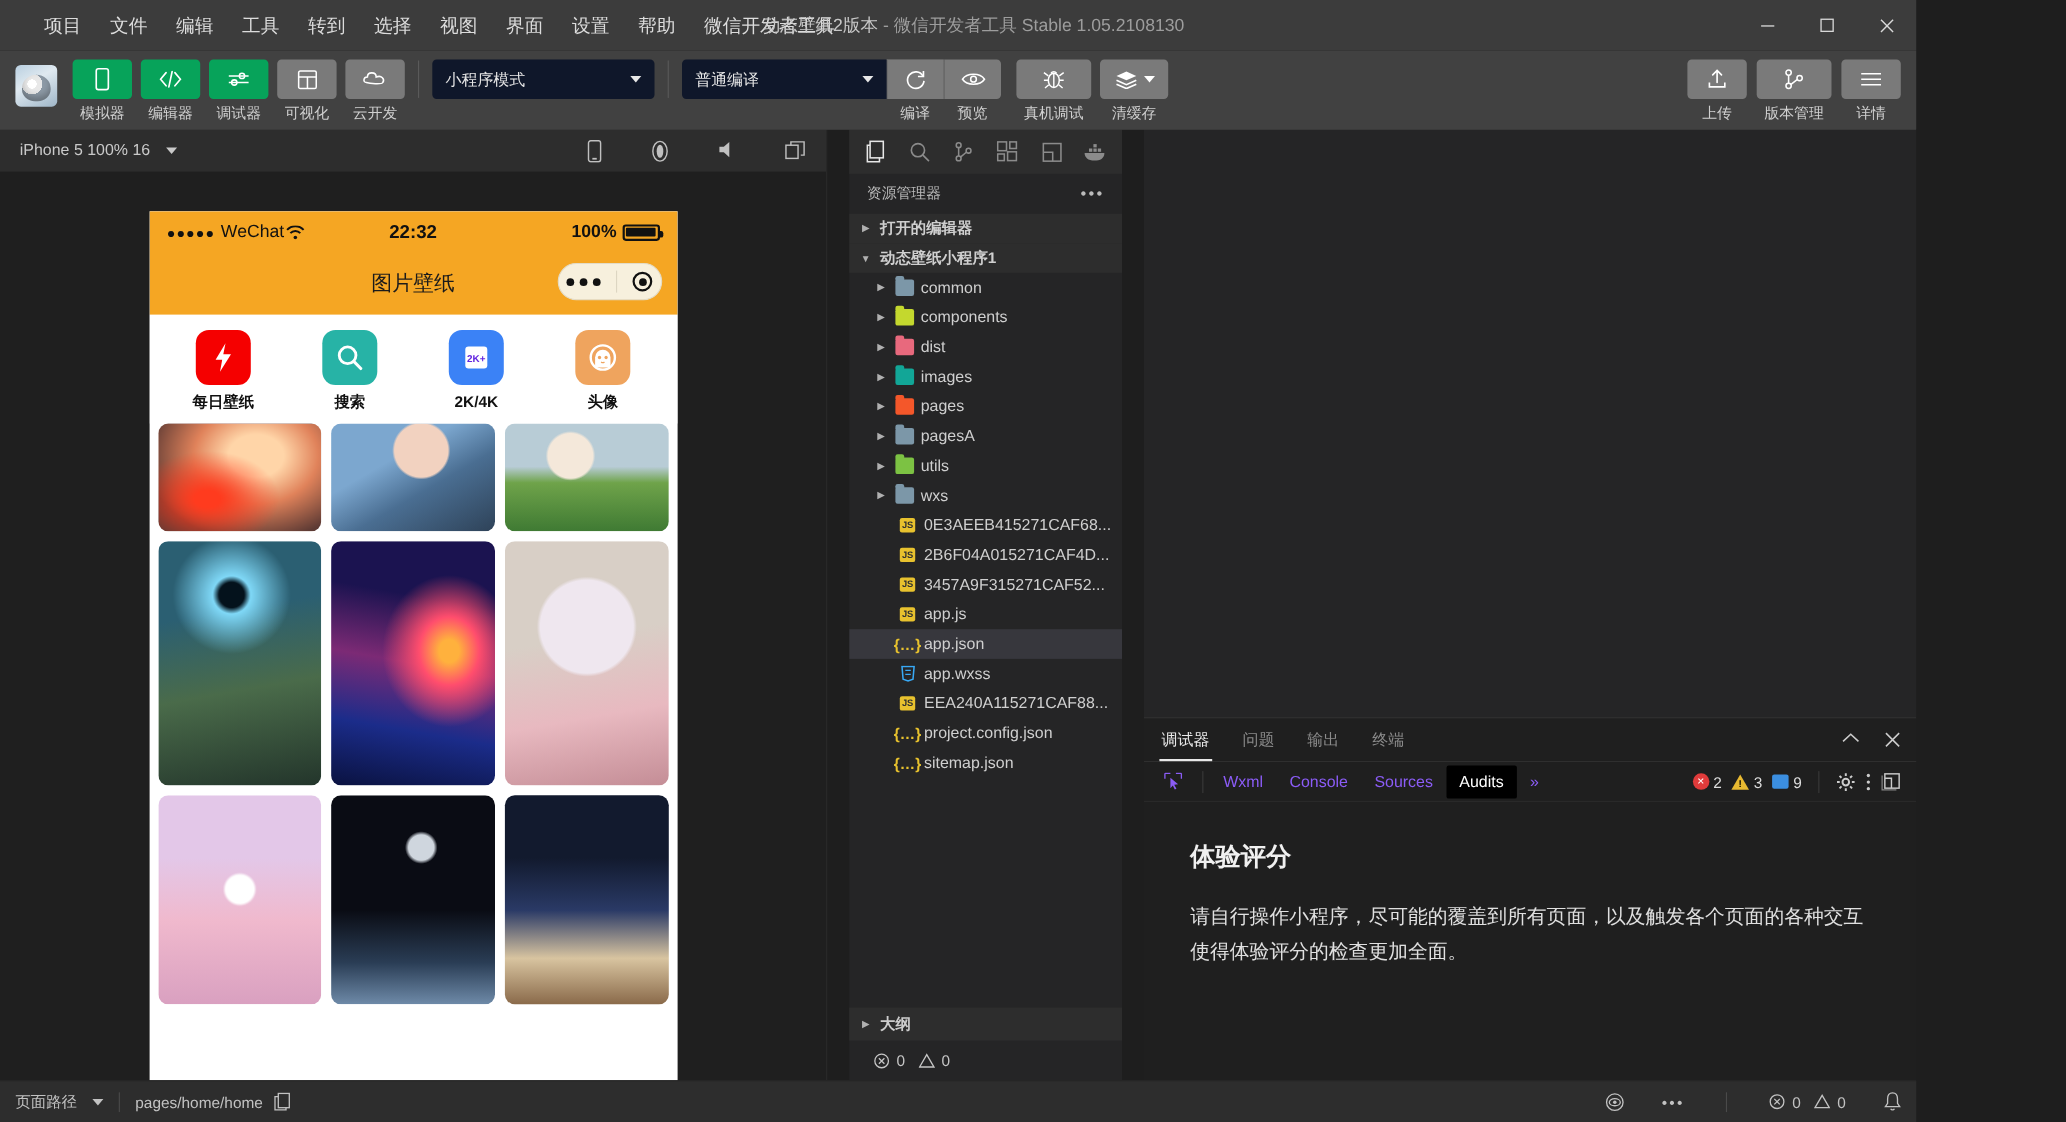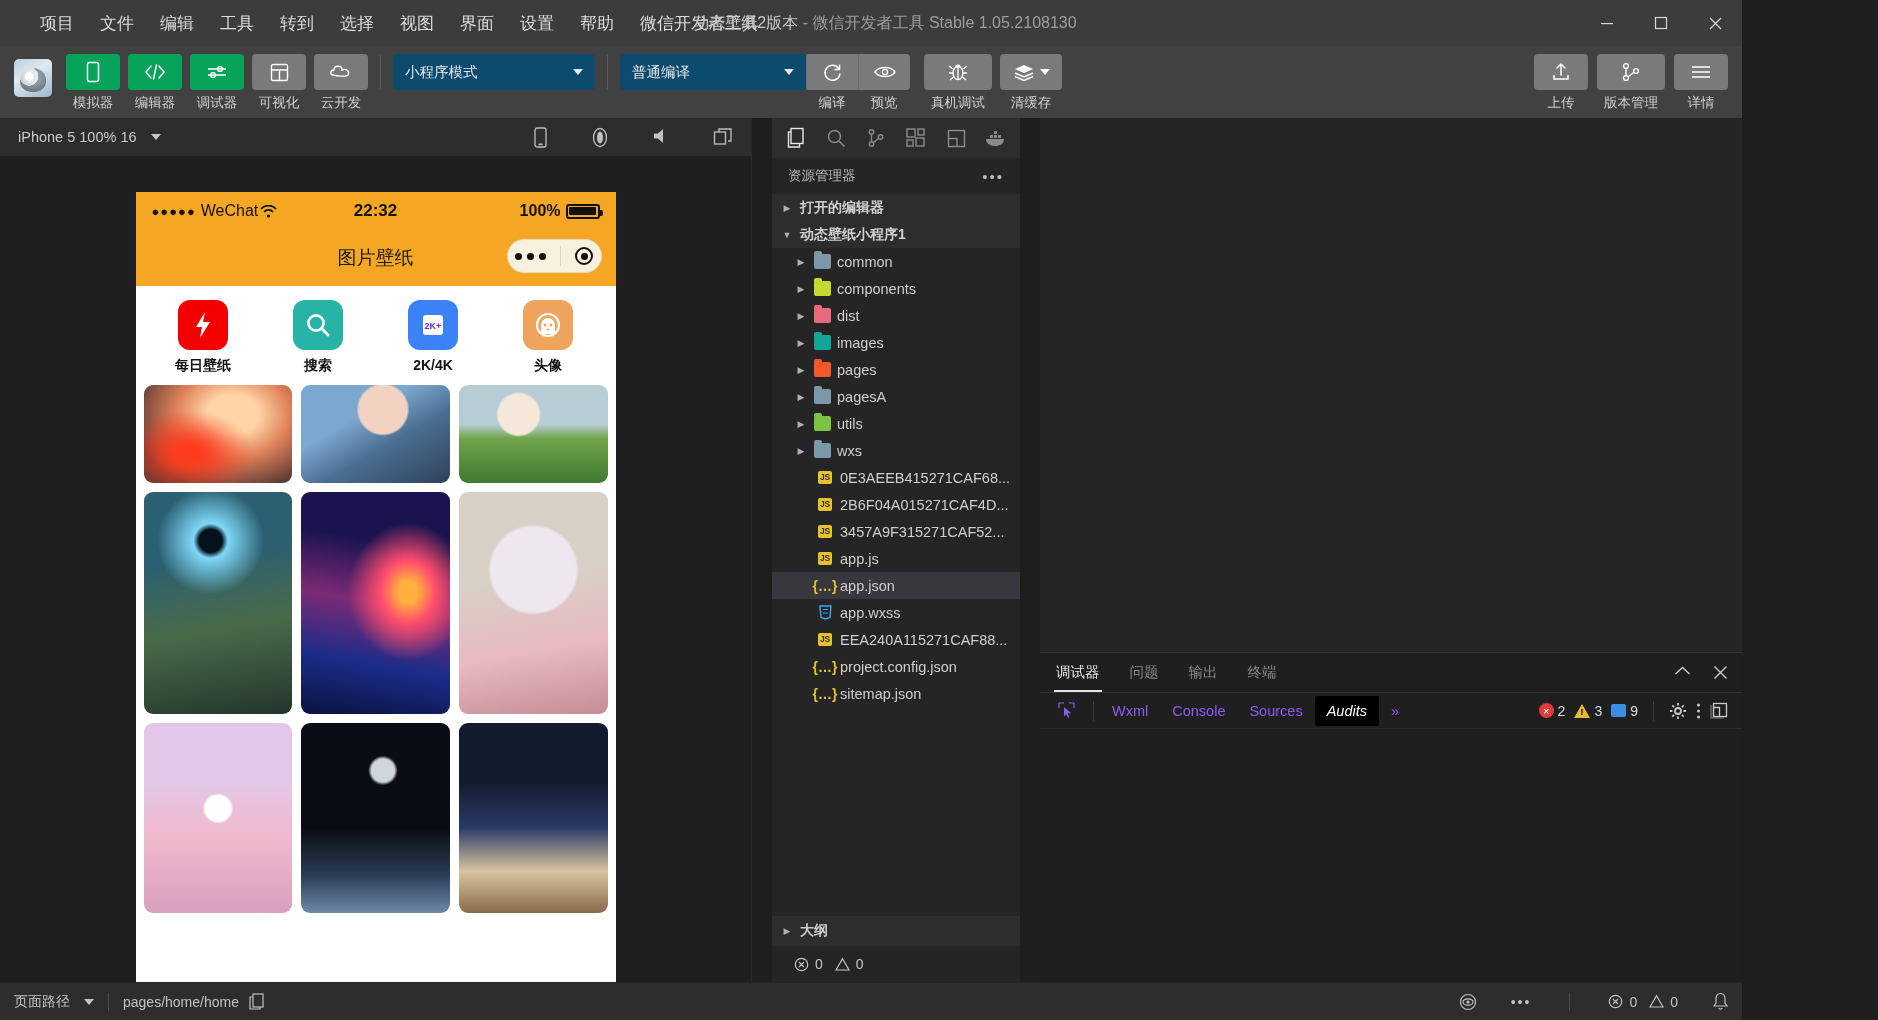--- a/index.html
+++ b/index.html
@@ -53,21 +53,21 @@
   .tbtn .bx {
     width:54px; height:36px; border-radius:4px; display:flex;
     align-items:center; justify-content:center; color:#fff;
   }
   .tbtn.green .bx { background:#07a35a; }
   .tbtn.grey  .bx { background:#7a7a7a; }
   .tbtn .lb { font-size:13.5px; color:#d0d0d0; margin-top:4px; white-space:nowrap; }
   .tsep { width:1px; height:34px; background:#5a5a5a; margin:1px 12px 0 12px; }
 
   .sel {
-    height:36px; background:#0c4a6e; border-radius:4px; color:#e6e6e6;
+    height:36px; background:#0f172a; border-radius:4px; color:#e6e6e6;
     display:flex; align-items:center; padding:0 12px; font-size:14.5px;
     min-width:190px; position:relative; cursor:default;
   }
   .sel .cap { flex:1; }
   .caret { width:0;height:0;border-left:5px solid transparent;border-right:5px solid transparent;
            border-top:6px solid #e8e8e8; margin-left:8px; }
   .selwrap { display:flex; flex-direction:column; align-items:center; }
   .compile-grp { display:flex; }
   .compile-grp .sel { border-radius:4px 0 0 4px; min-width:186px; }
   .cg-btn {
@@ -171,21 +171,21 @@
                border-top:1px solid #333; flex:0 0 330px; }
   .dbg-tabs { height:40px; display:flex; align-items:center; padding:0 14px;
               border-bottom:1px solid #333; flex:0 0 40px;}
   .dbg-tab { font-size:14.5px; color:#8b8b8b; margin-right:26px; padding:10px 2px 8px;
              border-bottom:2px solid transparent; }
   .dbg-tab.active { color:#e8e8e8; border-bottom-color:#e8e8e8; }
   .dbg-tabs .right { margin-left:auto; display:flex; gap:22px; color:#ccc; }
   .dev-tabs { height:36px; background:#1f1f1f; display:flex; align-items:center;
               padding:0 6px; flex:0 0 36px; border-bottom:1px solid #2b2b2b; }
   .dev-tab { font-size:14.5px; color:#8b5cf6; padding:7px 12px; border-radius:2px; }
-  .dev-tab.active { background:#000; color:#fff;font-style:italic; }
+  .dev-tab.active { background:#000; color:#fff; }
   .dev-sep { width:1px; height:20px; background:#3a3a3a; margin:0 6px; }
   .dev-right { margin-left:auto; display:flex; align-items:center; gap:9px; padding-right:8px;}
   .cnt { display:flex; align-items:center; gap:4px; font-size:14px; color:#ddd; }
   .badge-e { width:15px;height:15px;border-radius:50%;background:#e03b3b;color:#fff;
              font-size:11px; display:flex;align-items:center;justify-content:center;}
   .badge-w { width:0;height:0;border-left:8px solid transparent;border-right:8px solid transparent;
              border-bottom:14px solid #e8b931; position:relative;}
   .badge-w:after{content:"!";position:absolute;left:-2px;top:3px;font-size:9px;color:#000;font-weight:bold;}
   .badge-i { width:15px;height:13px;border-radius:2px;background:#3b8ee0; }
   .audits { flex:1; padding:34px 42px; overflow:hidden; }
@@ -783,20 +783,24 @@
             <span>
               <svg width="18" height="17" viewBox="0 0 18 17">
                   <rect x="3.5" y="1.5" width="13" height="13" fill="none" stroke="currentColor" stroke-width="1.3"></rect>
                   <path d="M3.5 5.5 H9.5 V14.5" stroke="currentColor" stroke-width="1.3" fill="none"></path>
                   <path d="M1 3 V16 H14" stroke="currentColor" stroke-width="1.1" fill="none" opacity=".6"></path>
                 </svg>
             </span>
           </div>
         </div>
 
+        <div class="audits">
+          <h2>体验评分</h2>
+          <p>请自行操作小程序，尽可能的覆盖到所有页面，以及触发各个页面的各种交互使得体验评分的检查更加全面。</p>
+        </div>
       </div>
     </div>
   </div>
 
   <div class="footer">
     <div class="f-left">
       <span style="display:flex;align-items:center;gap:6px">
         <span>页面路径</span>
         <span class="caret" style="border-top-color:#c2c2c2"></span>
       </span>

